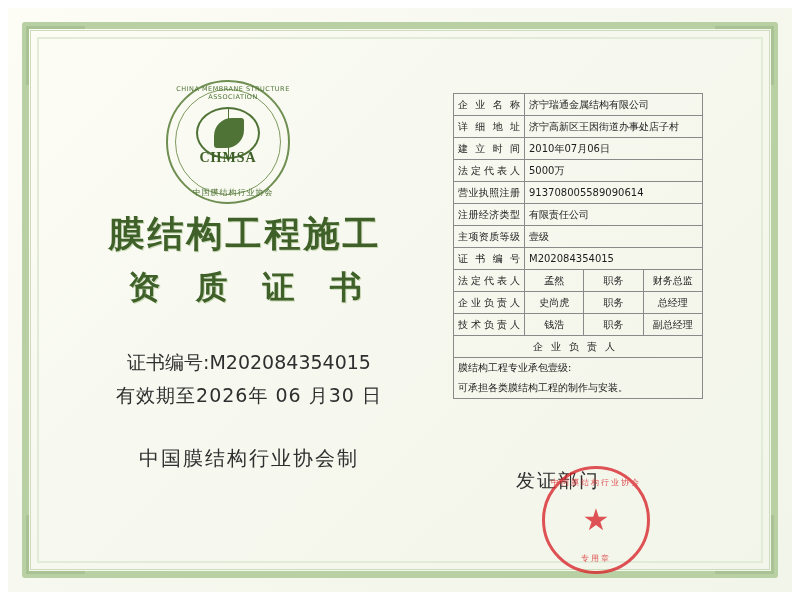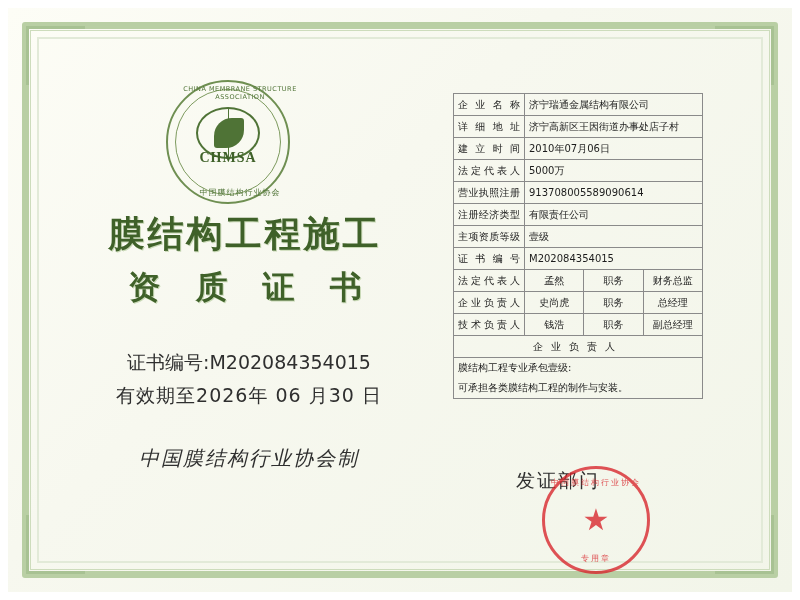--- a/index.html
+++ b/index.html
@@ -128,21 +128,21 @@
     width: 124px;
     text-align: center;
     font-size: 14px;
     font-weight: bold;
     color: #3f6129;
     letter-spacing: 1px;
     font-family: "Liberation Serif", serif;
   }
   .emblem .arc-top, .emblem .arc-bottom {
     position: absolute;
-    left: 12px;
+    left: 5px;
     width: 124px;
     text-align: center;
     color: #4f7336;
     font-size: 6.5px;
     letter-spacing: 0.5px;
   }
   .emblem .arc-top { top: 5px; }
   .emblem .arc-bottom { bottom: 6px; font-size: 8px; letter-spacing: 1px; }
 
   .cert-title-1, .cert-title-2 {
@@ -178,21 +178,20 @@
   .cert-valid { top: 313px; letter-spacing: 1px; }
   .issuer-org {
     position: absolute;
     left: 8px;
     top: 375px;
     width: 362px;
     text-align: center;
     font-size: 20px;
     color: #2f2f2f;
     letter-spacing: 2px;
-    font-style: italic;
   }
 
   
   .right-panel {
     position: absolute;
     left: 445px;
     top: 85px;
     width: 250px;
   }
   table.info {

